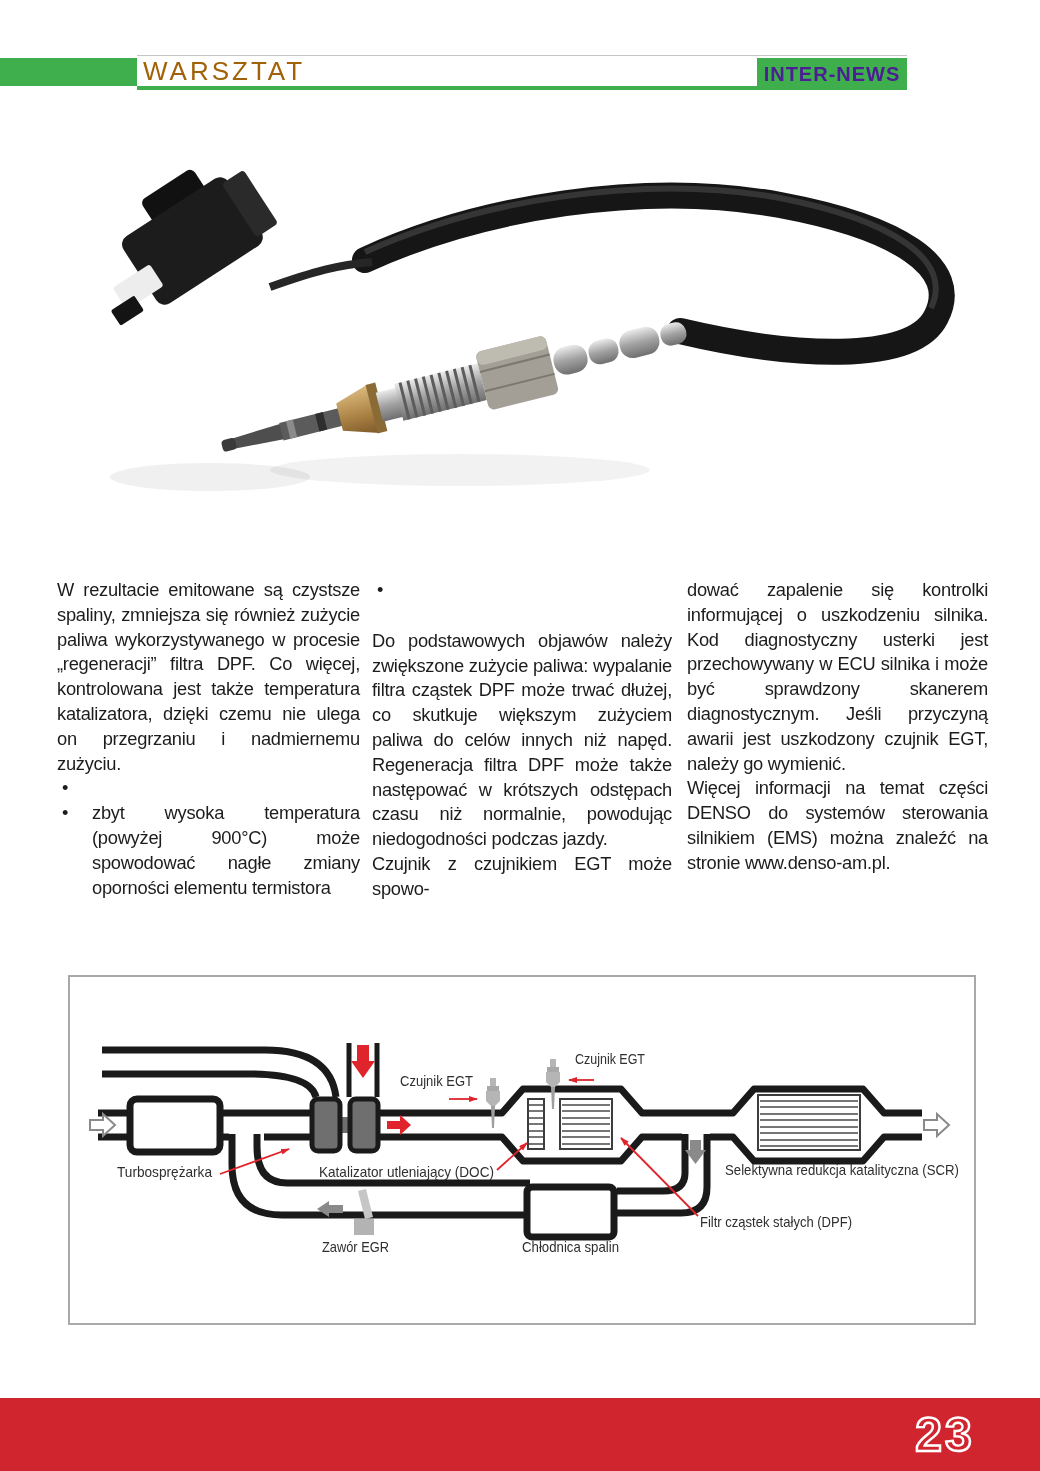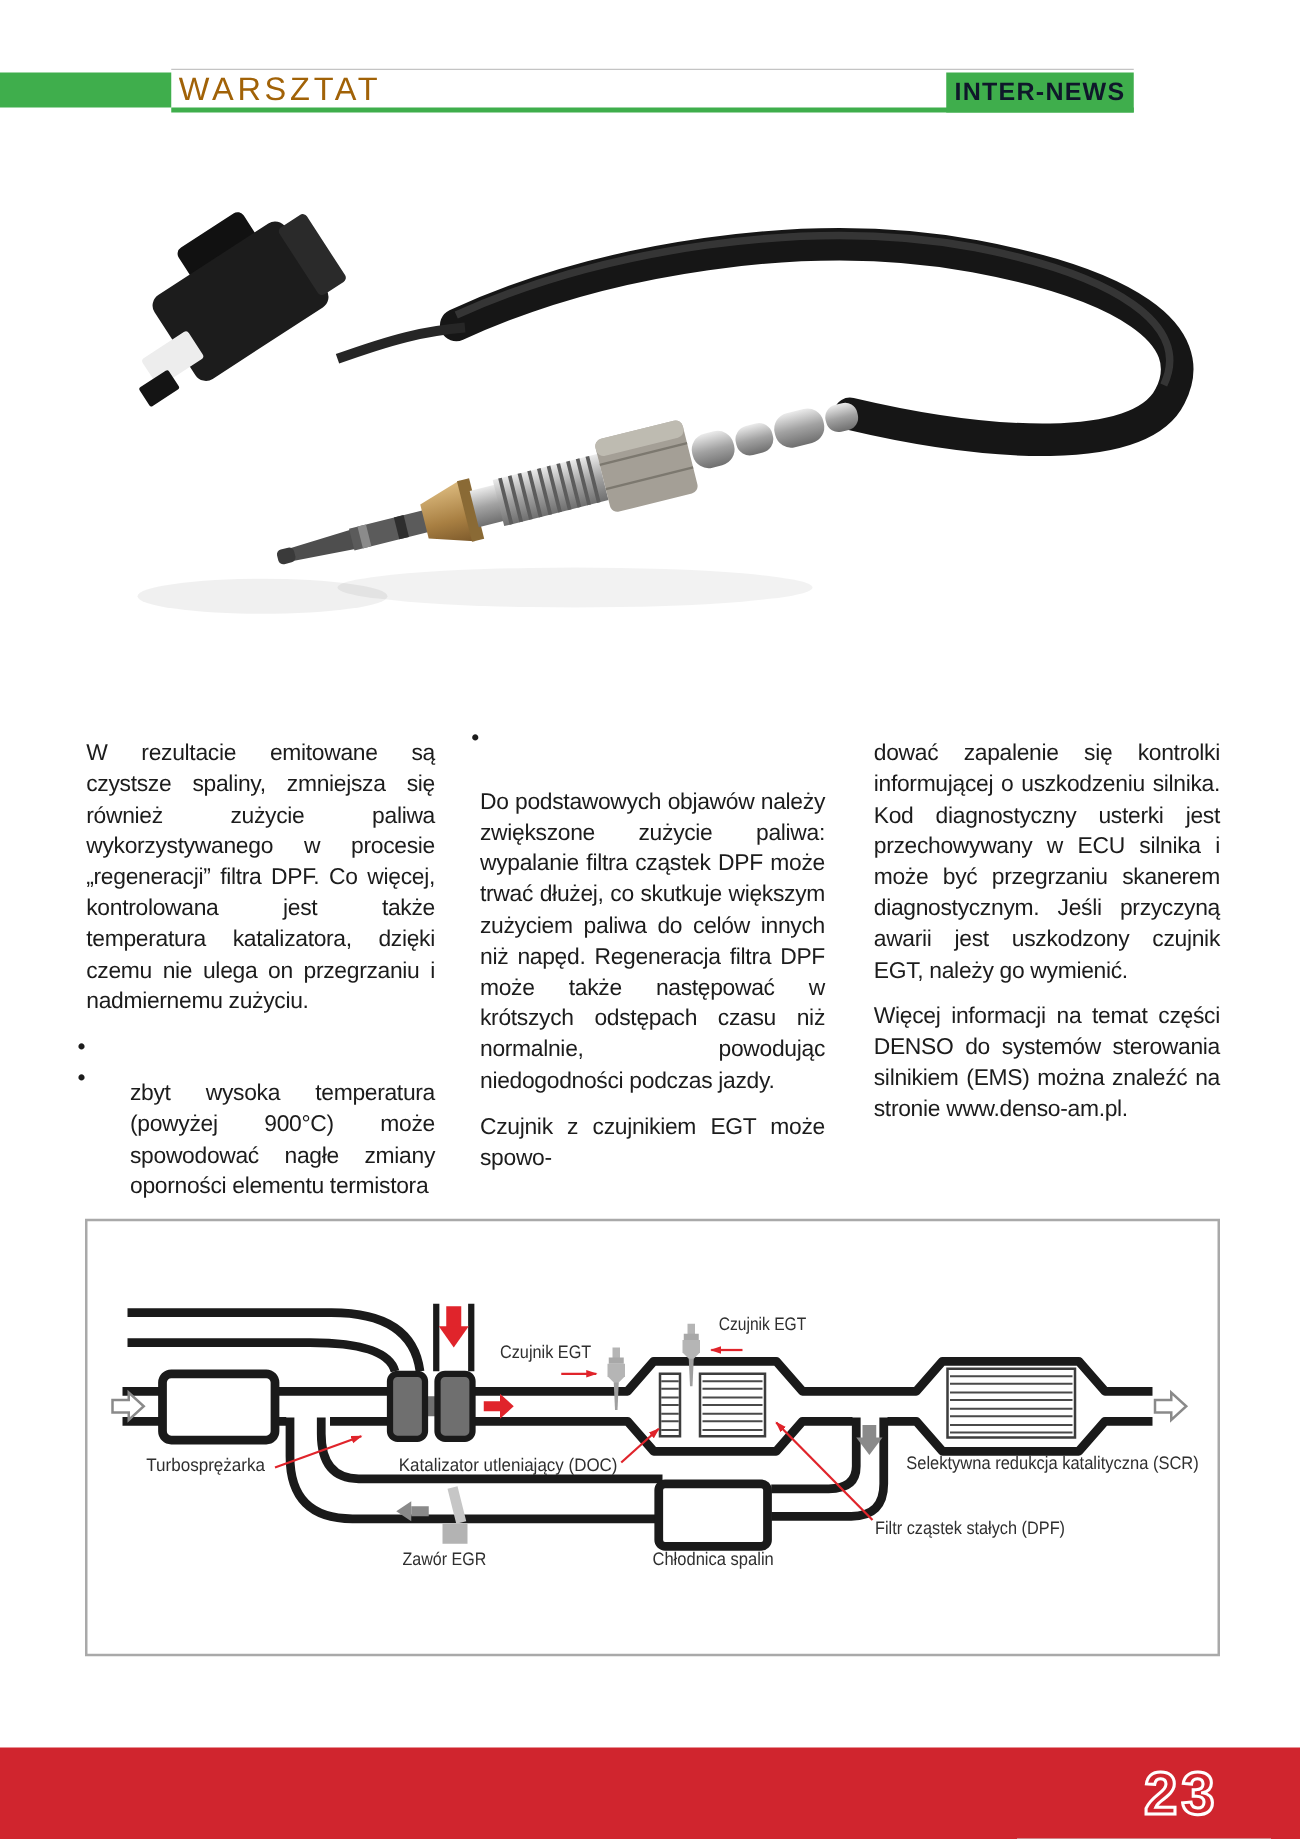--- a/index.html
+++ b/index.html
@@ -5,27 +5,27 @@
   html,body{margin:0;padding:0;background:#888;}
   .page{position:relative;width:1040px;height:1471px;background:#ffffff;overflow:hidden;
         font-family:"Liberation Sans",sans-serif;color:#1c1c1c;}
   
   .hdr-hairline{position:absolute;left:137px;top:55px;width:770px;height:1px;background:#c4c4c4;}
   .hdr-green-block{position:absolute;left:0;top:58px;width:137px;height:28px;}
   .hdr-underline{position:absolute;left:137px;top:86px;width:770px;height:4px;}
   .hdr-section{position:absolute;left:143px;top:56px;font-size:26px;letter-spacing:3px;
                color:#a16207;font-weight:400;}
   .hdr-badge{position:absolute;left:757px;top:58px;width:150px;height:32px;line-height:32px;
-             text-align:center;color:#0f172a;font-weight:bold;font-size:20px;letter-spacing:1px;}
+             text-align:center;color:#4c1d95;font-weight:bold;font-size:20px;letter-spacing:1px;}
   
   .photo{position:absolute;left:80px;top:125px;width:900px;height:420px;}
   
   .col{position:absolute;top:578px;font-size:18.3px;line-height:24.8px;text-align:justify;
        letter-spacing:-0.25px;}
-  .col p{margin:12px;}
+  .col p{margin:0;}
   .col .h{margin:25px 0 0;font-weight:bold;font-size:18.8px;}
   .bullet{display:flex;margin:0;}
   .bullet .bm{width:35px;flex:0 0 35px;padding-left:5px;box-sizing:border-box;}
   .bullet p{flex:1;}
   .gap-top{margin-top:26px !important;}
   #col1{left:57px;width:303px;}
   #col2{left:372px;width:300px;}
   #col3{left:687px;width:301px;}
   
   .diagram-box{position:absolute;left:68px;top:975px;width:908px;height:350px;
@@ -111,21 +111,21 @@
 
   <div class="col" id="col2">
     <div class="bullet">
       <span class="bm">•</span>
     </div>
     <p class="gap-top">Do podstawowych objawów należy zwiększone zużycie paliwa: wypalanie filtra cząstek DPF może trwać dłużej, co skutkuje większym zużyciem paliwa do celów innych niż napęd. Regeneracja filtra DPF może także następować w krótszych odstępach czasu niż normalnie, powodując niedogodności podczas jazdy.</p>
     <p>Czujnik z czujnikiem EGT może spowo-</p>
   </div>
 
   <div class="col" id="col3">
-    <p>dować zapalenie się kontrolki informującej o uszkodzeniu silnika. Kod diagnostyczny usterki jest przechowywany w ECU silnika i może być przegrzaniu skanerem diagnostycznym. Jeśli przyczyną awarii jest uszkodzony czujnik EGT, należy go wymienić.</p>
+    <p>dować zapalenie się kontrolki informującej o uszkodzeniu silnika. Kod diagnostyczny usterki jest przechowywany w ECU silnika i może być sprawdzony skanerem diagnostycznym. Jeśli przyczyną awarii jest uszkodzony czujnik EGT, należy go wymienić.</p>
     <p>Więcej informacji na temat części DENSO do systemów sterowania silnikiem (EMS) można znaleźć na stronie www.denso-am.pl.</p>
   </div>
 
   <div class="diagram-box">
     <svg width="904" height="346" viewBox="0 0 904 346">
       <defs>
         <marker id="redhead" markerWidth="10" markerHeight="8" refX="8" refY="3" orient="auto" markerUnits="userSpaceOnUse">
           <path d="M0,0 L9,3 L0,6 z" fill="#e0242b"></path>
         </marker>
       </defs>

